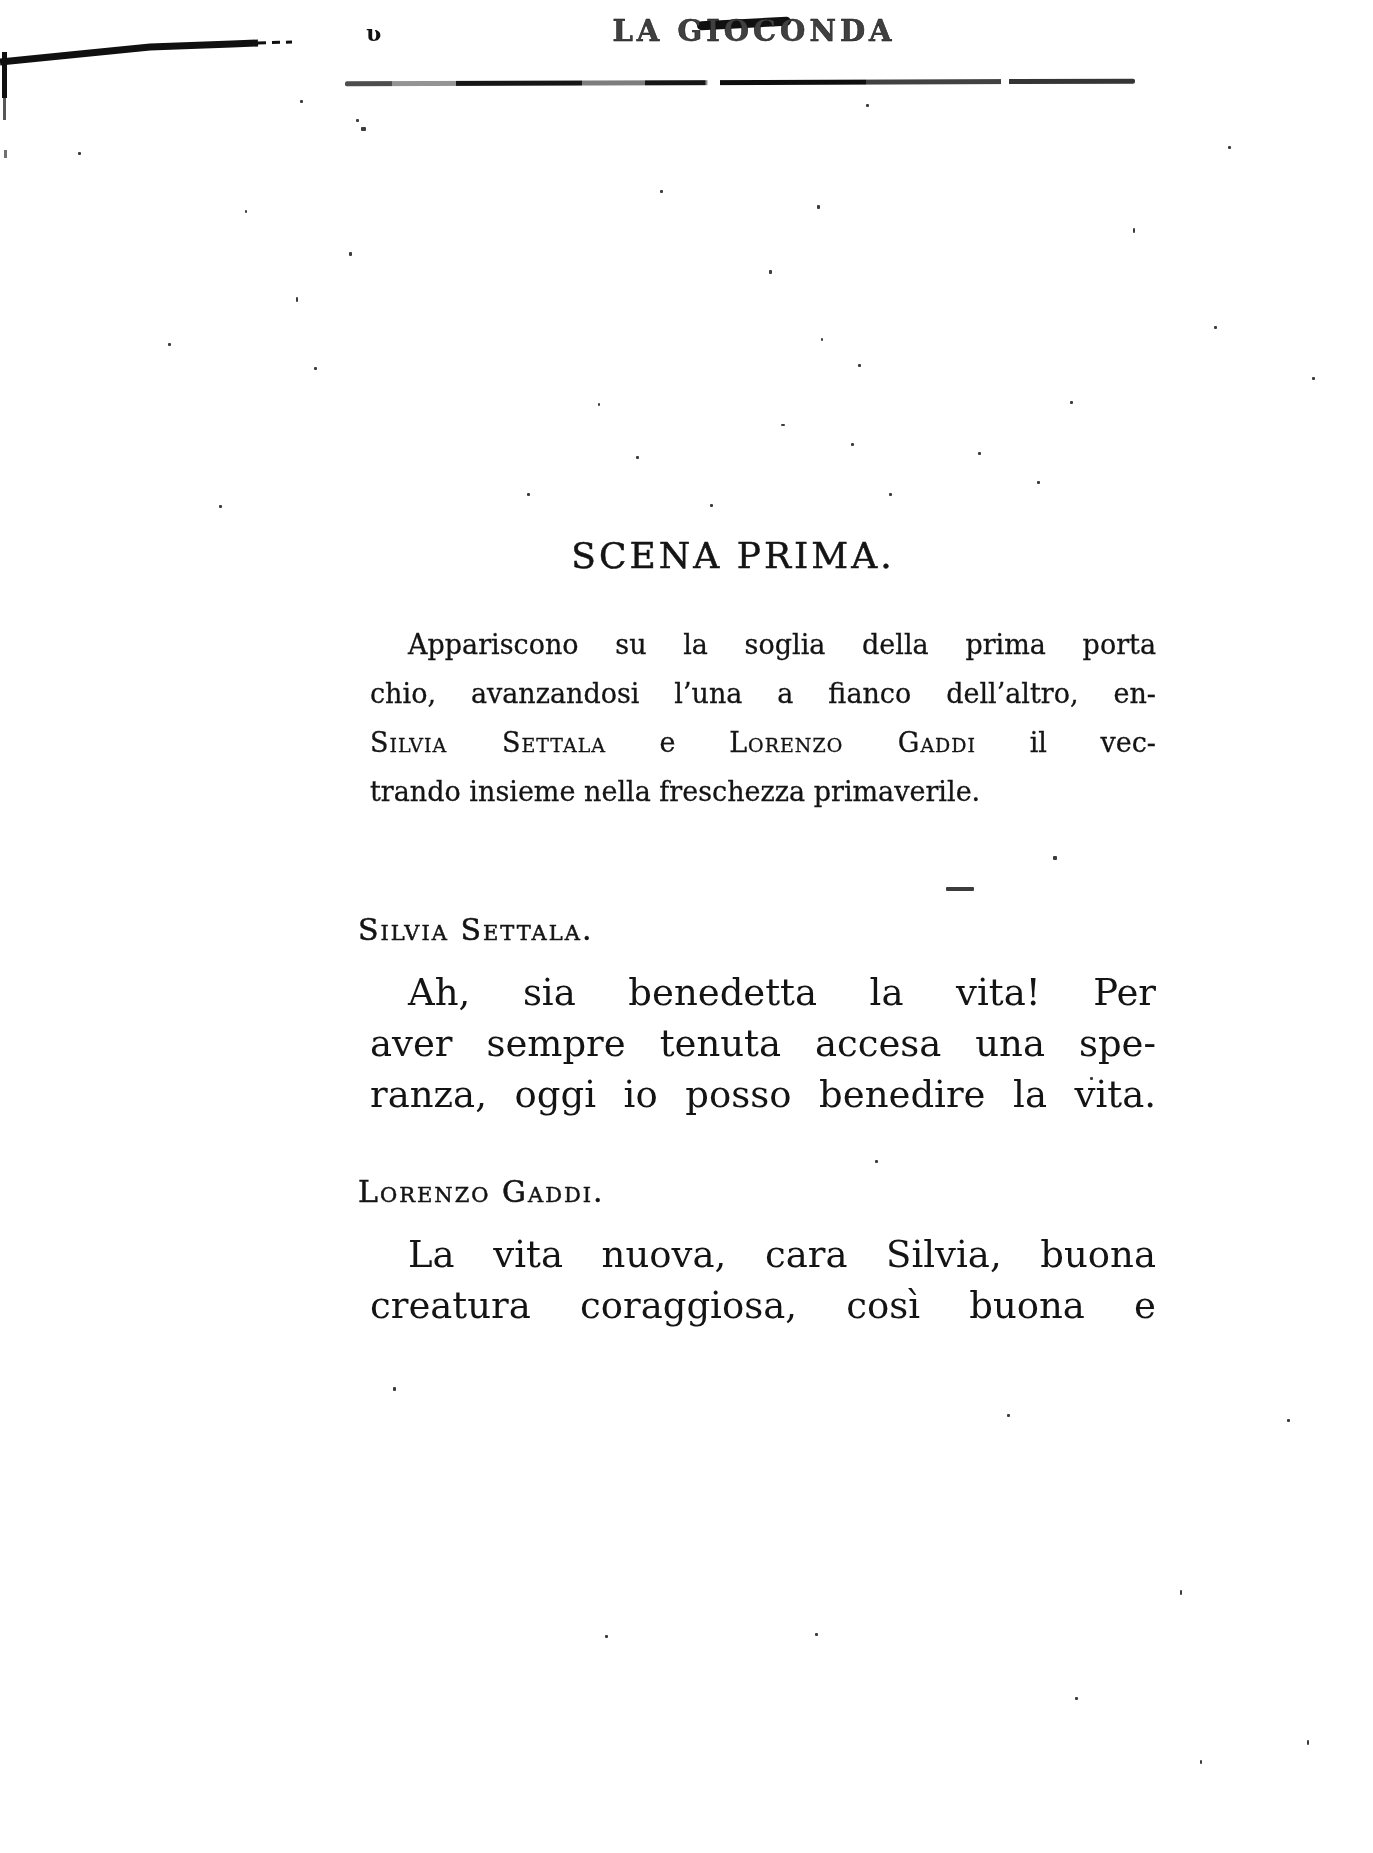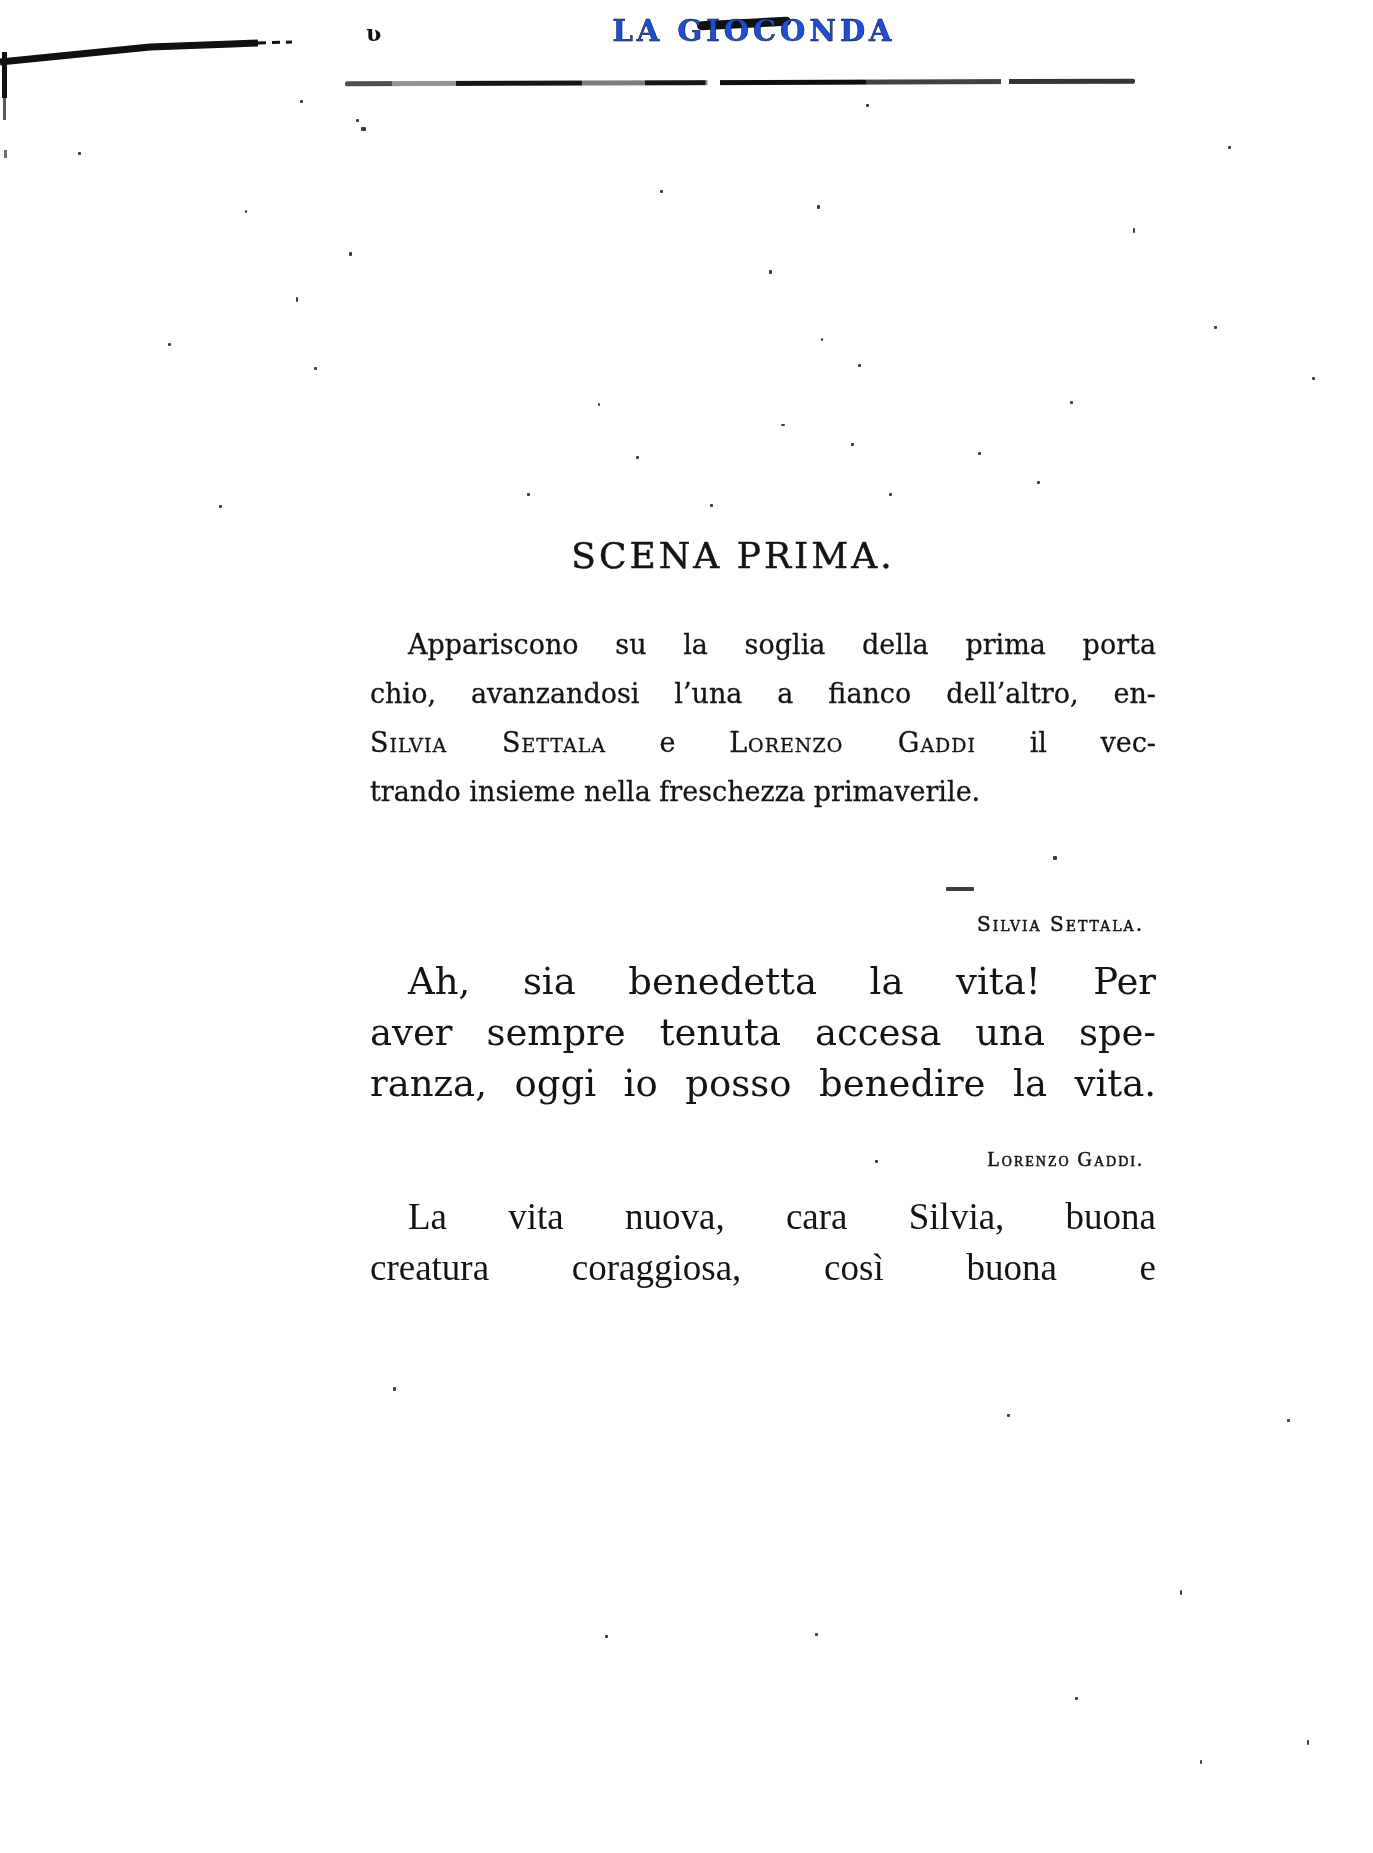--- a/index.html
+++ b/index.html
@@ -12,21 +12,21 @@
     color:#141414;
   }
   
   .signature{
     position:absolute;left:366px;top:20px;
     font-size:22px;font-weight:bold;color:#111;
   }
   .running-title{
     position:absolute;left:554px;top:14px;width:400px;
     text-align:center;font-size:29px;font-weight:bold;
-    letter-spacing:4px;color:#1d4ed8;
+    letter-spacing:4px;color:#404040;
     -webkit-text-stroke:0.5px #121212;
   }
   .title-smudge{
     position:absolute;left:697px;top:19px;width:94px;height:9px;
     background:#101010;border-radius:5px;transform:rotate(-3deg);
   }
   .header-rule{
     position:absolute;left:345px;top:80px;width:790px;height:5px;
     transform:rotate(-0.2deg);
     background:linear-gradient(90deg,
@@ -44,23 +44,23 @@
     text-align:center;font-size:36px;letter-spacing:3px;margin-top:27px;
     -webkit-text-stroke:0.5px #141414;
   }
   .stage-direction{
     position:absolute;left:370px;top:620px;width:786px;
     font-size:27px;line-height:49px;
     -webkit-text-stroke:0.3px #141414;
   }
   .speech{position:absolute;left:370px;width:786px;}
   .speech-1{top:912px;}
-  .speech-2{top:1148px;font-family:Liberation Serif, serif;}
+  .speech-2{top:1174px;}
   .speaker{
-    text-align:right;font-size:20px;letter-spacing:2px;
+    text-align:left;font-size:30px;letter-spacing:2px;
     font-variant:small-caps;margin-bottom:20px;
     transform:translateX(-12px);
     -webkit-text-stroke:0.5px #141414;
   }
   .speech .tline{font-size:37px;line-height:51px;}
   .tline{
     text-align:justify;text-justify:inter-word;
     text-align-last:left;white-space:normal;
   }
   .tline.fill{text-align-last:justify;}

